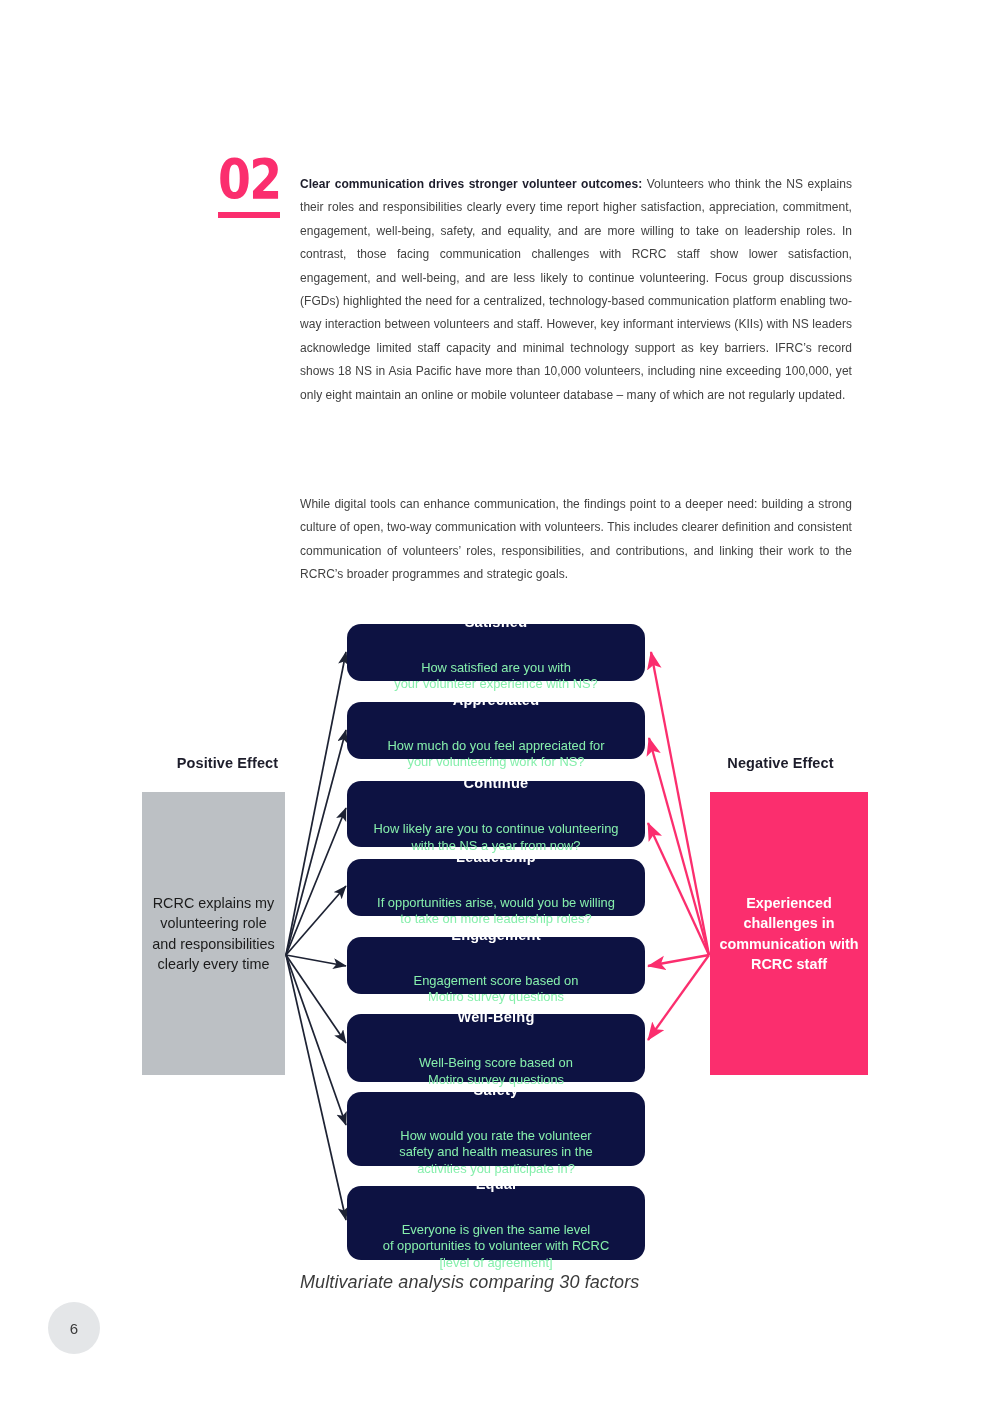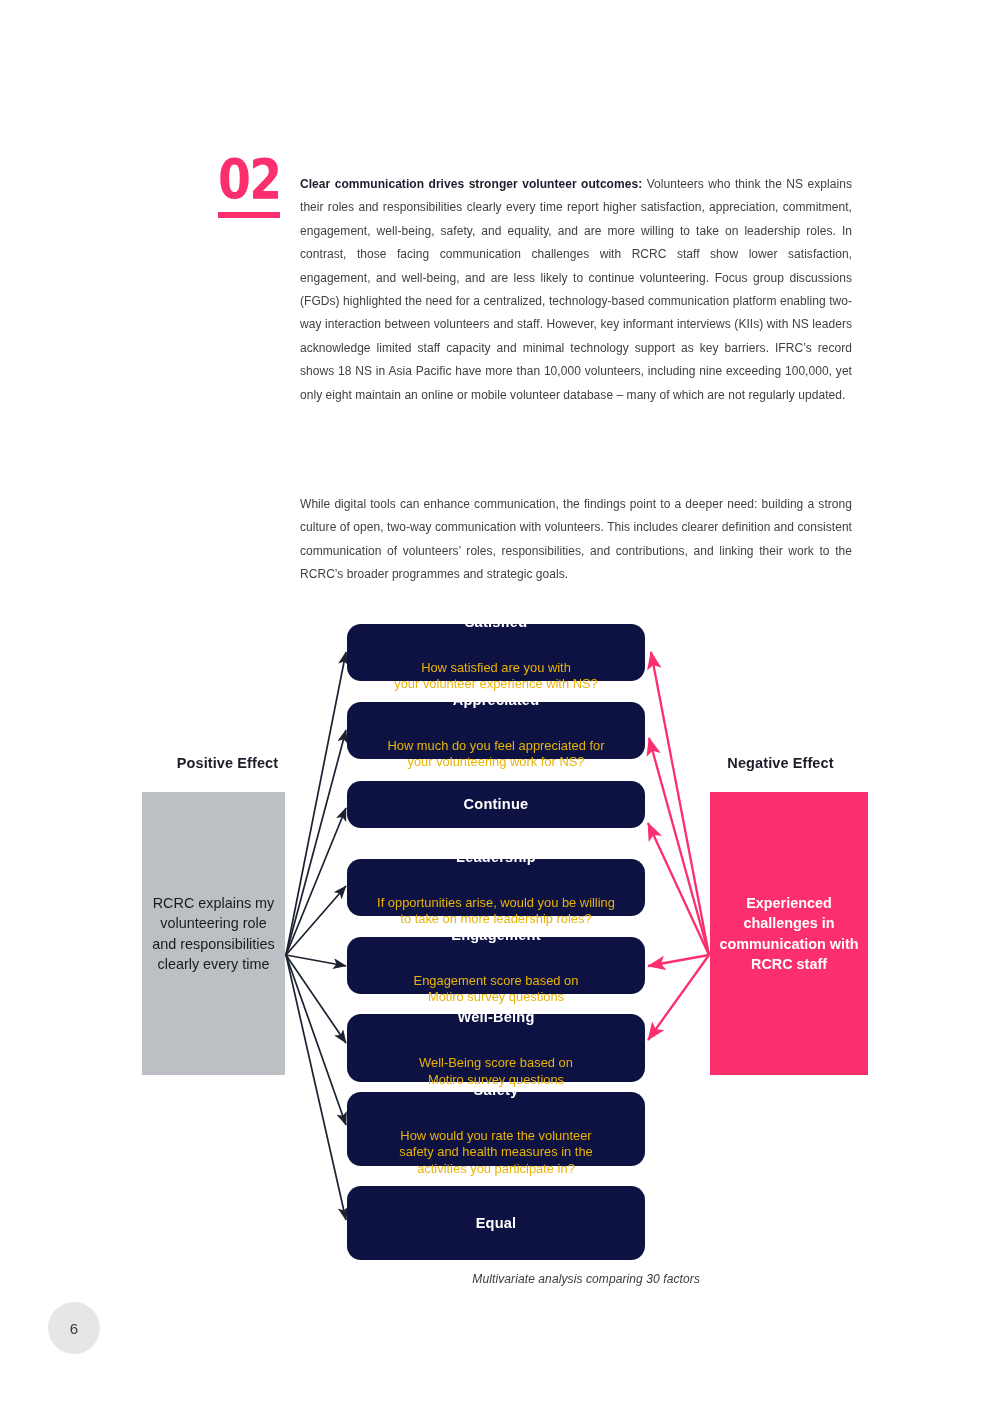--- a/index.html
+++ b/index.html
@@ -154,32 +154,32 @@
     font-weight: 700;
     line-height: 19px;
     letter-spacing: 0.2px;
     text-align: center;
   }
   .outcome .desc {
     font-size: 12.9px;
     font-weight: 400;
     line-height: 16.4px;
     text-align: center;
-    color: #eab308;
+    color: #86efac;
     white-space: pre-line;
   }
 
   #caption {
     position: absolute;
     left: 300px;
     top: 1272px;
     width: 400px;
-    text-align: right;
+    text-align: left;
     font-style: italic;
-    font-size: 12px;
+    font-size: 18px;
     color: #3b3b3b;
     letter-spacing: 0.1px;
   }
 
   #page-number {
     position: absolute;
     left: 48px;
     top: 1302px;
     width: 52px;
     height: 52px;
@@ -256,22 +256,24 @@
     <div class="desc">How satisfied are you with
 your volunteer experience with NS?</div>
   </div>
 
   <div class="outcome" style="top:702px;height:57px">
     <div class="title">Appreciated</div>
     <div class="desc">How much do you feel appreciated for
 your volunteering work for NS?</div>
   </div>
 
-  <div class="outcome" style="top:781px;height:47px">
+  <div class="outcome" style="top:781px;height:66px">
     <div class="title">Continue</div>
+    <div class="desc">How likely are you to continue volunteering
+with the NS a year from now?</div>
   </div>
 
   <div class="outcome" style="top:859px;height:57px">
     <div class="title">Leadership</div>
     <div class="desc">If opportunities arise, would you be willing
 to take on more leadership roles?</div>
   </div>
 
   <div class="outcome" style="top:937px;height:57px">
     <div class="title">Engagement</div>
@@ -287,20 +289,23 @@
 
   <div class="outcome" style="top:1092px;height:74px">
     <div class="title">Safety</div>
     <div class="desc">How would you rate the volunteer
 safety and health measures in the
 activities you participate in?</div>
   </div>
 
   <div class="outcome" style="top:1186px;height:74px">
     <div class="title">Equal</div>
+    <div class="desc">Everyone is given the same level
+of opportunities to volunteer with RCRC
+[level of agreement]</div>
   </div>
 
   <div id="caption">Multivariate analysis comparing 30 factors</div>
 
 </div>
 
 <div id="page-number">
   <span>6</span>
 </div>
 

